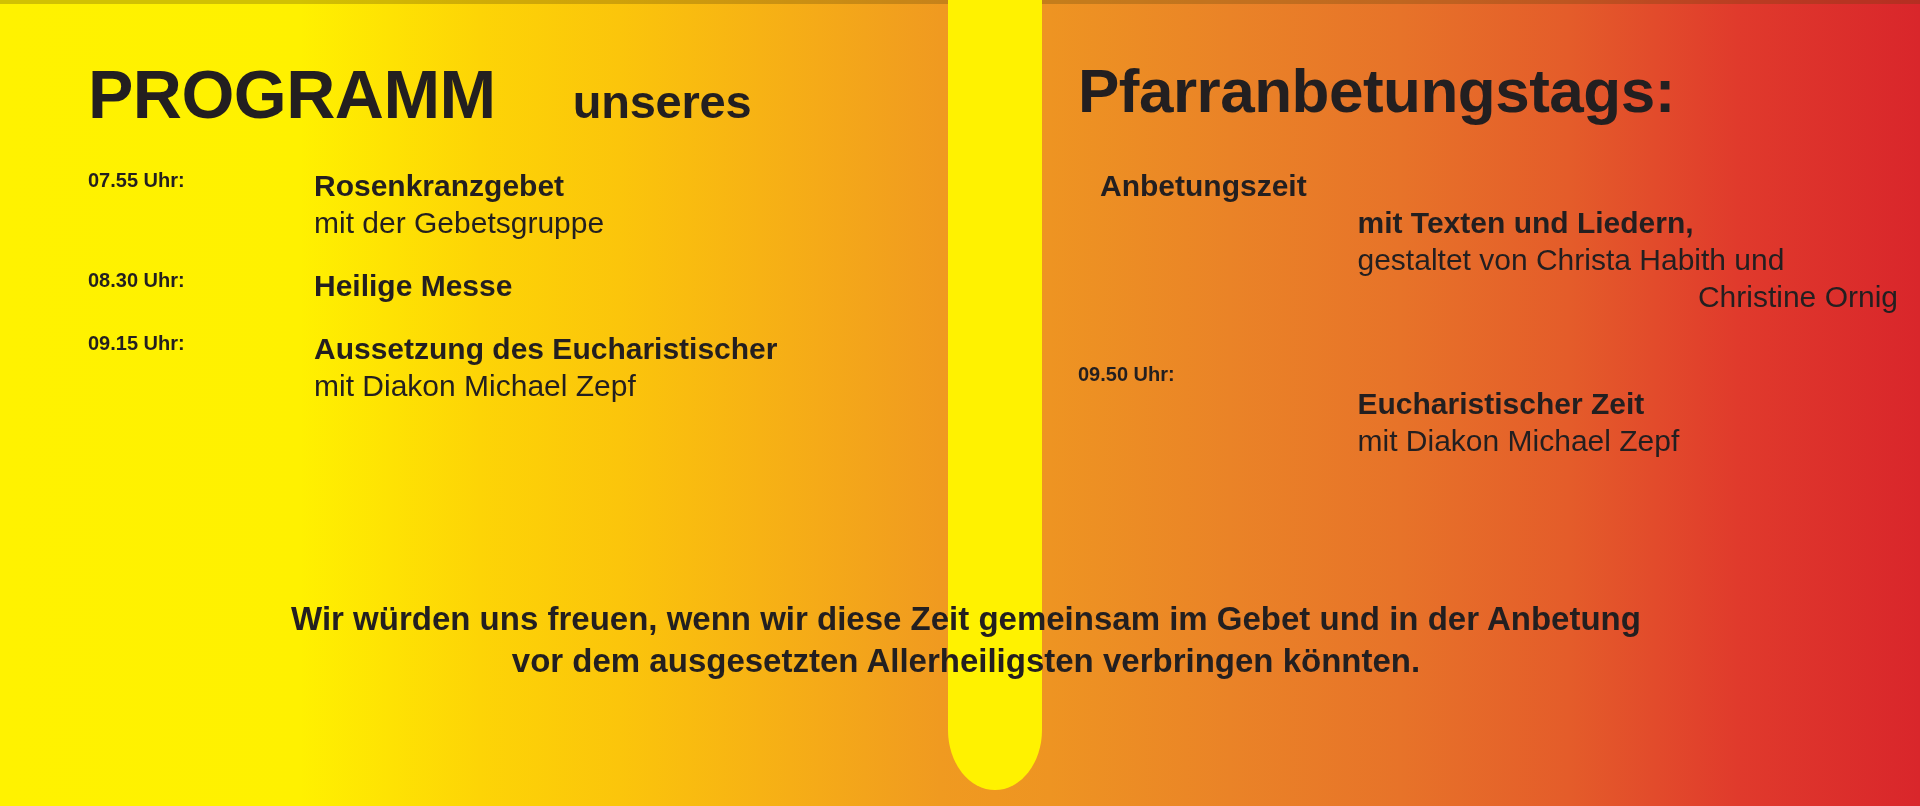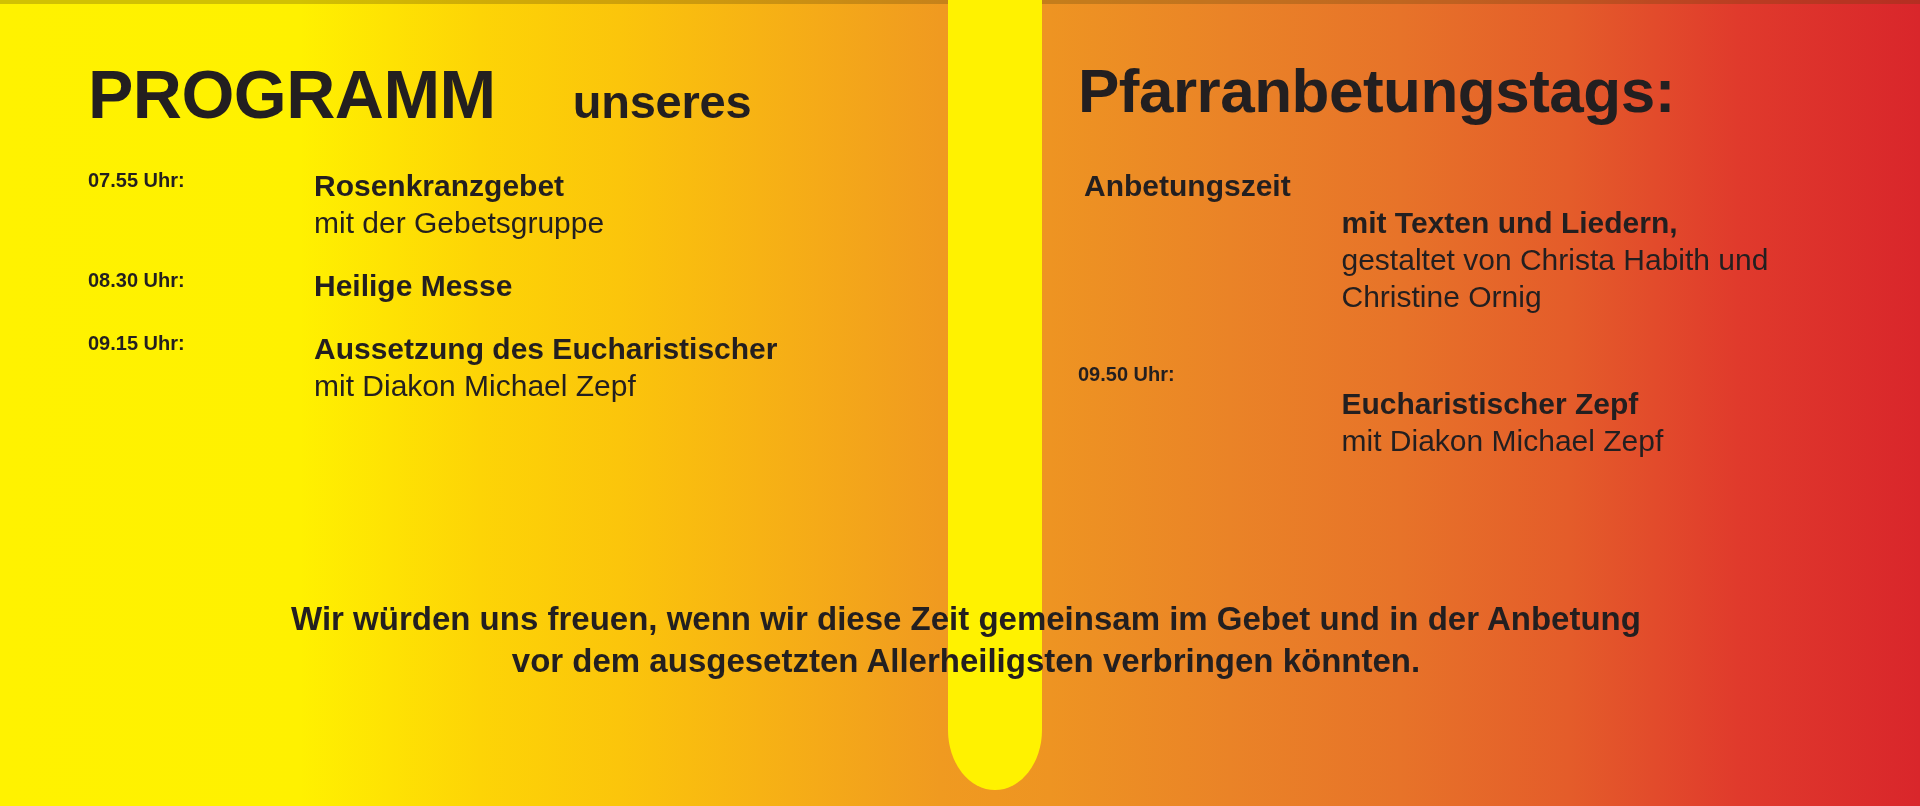--- a/index.html
+++ b/index.html
@@ -130,20 +130,21 @@
 
   
   .column.right .entry { display: block; }
   .column.right .entry .time {
     display: inline;
     width: auto;
   }
   .column.right .entry .detail {
     display: block;
     padding-left: 0;
+    margin-left: 16px;
   }
   .column.right .entry .detail .indent {
     display: block;
     padding-left: 228px;
   }
   .column.right .entry .detail .inline-first {
     display: inline;
   }
 
   
@@ -216,28 +217,28 @@
         <span class="big">Pfarranbetungstags:</span>
       </div>
 
       <div class="schedule">
 
         <div class="entry tall">
           <span class="detail">
             <span class="strong inline-first" style="margin-left: 6px;">Anbetungszeit</span>
             <span class="strong indent" style="padding-left: 263.5px;">mit Texten und Liedern,</span>
             <span class="reg indent" style="padding-left: 263.5px;">gestaltet von Christa Habith und</span>
-            <span class="reg indent" style="padding-left: 263.5px;">Christine Ornig</span>
+            <span class="reg indent" style="padding-left: 263.5px; text-align: right;">Christine Ornig</span>
           </span>
         </div>
 
         <div class="entry">
           <span class="time" style="display: inline-block; width: 263.5px; vertical-align: top;">09.50 Uhr:</span>
           <span class="detail">
-            <span class="strong indent" style="padding-left: 263.5px;">Eucharistischer Zepf</span>
+            <span class="strong indent" style="padding-left: 263.5px;">Eucharistischer Zeit</span>
             <span class="reg indent" style="padding-left: 263.5px;">mit Diakon Michael Zepf</span>
           </span>
         </div>
 
       </div>
     </div>
 
     <div class="closing">
       <span class="line">Wir würden uns freuen, wenn wir diese Zeit gemeinsam im Gebet und in der Anbetung</span>
       <span class="line">vor dem ausgesetzten Allerheiligsten verbringen könnten.</span>

